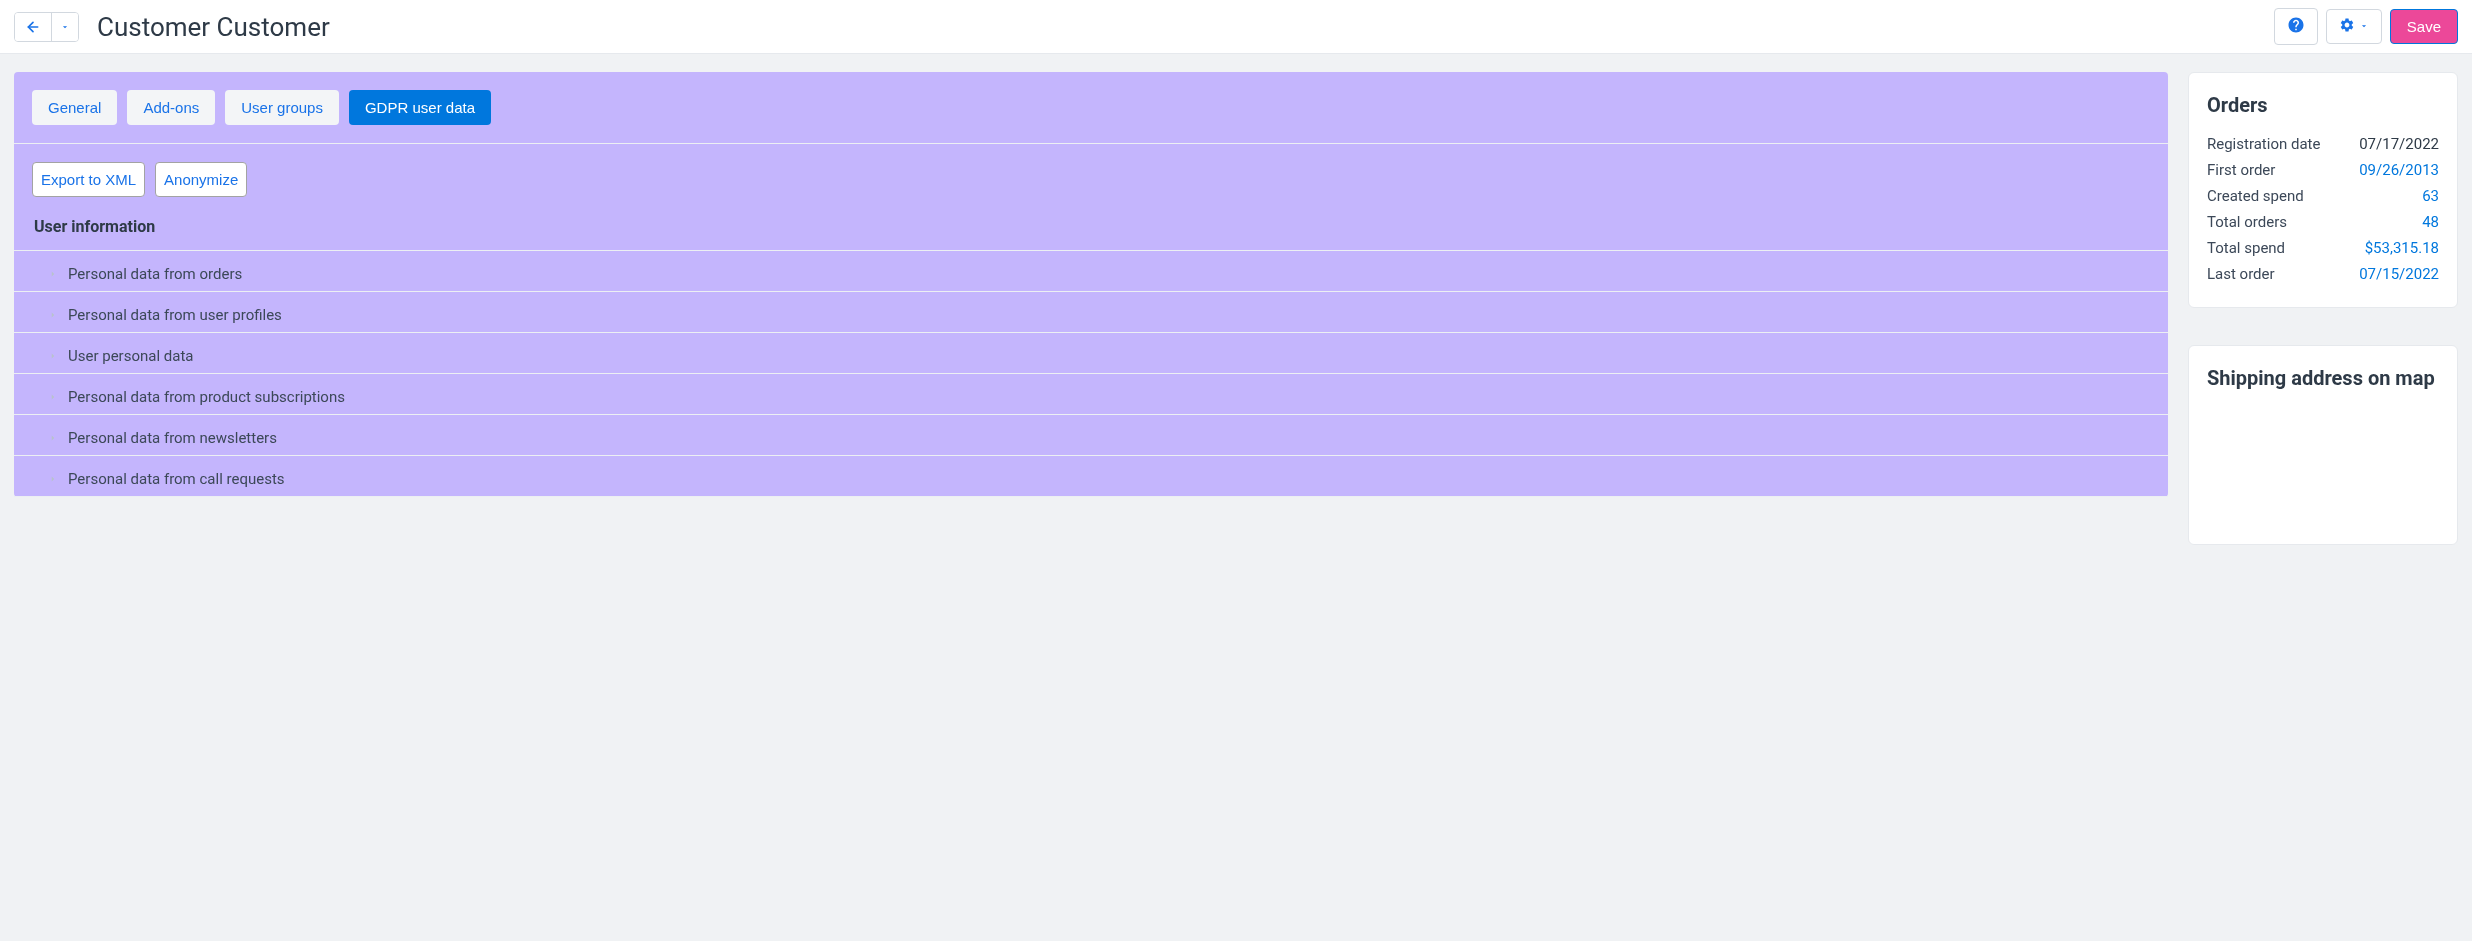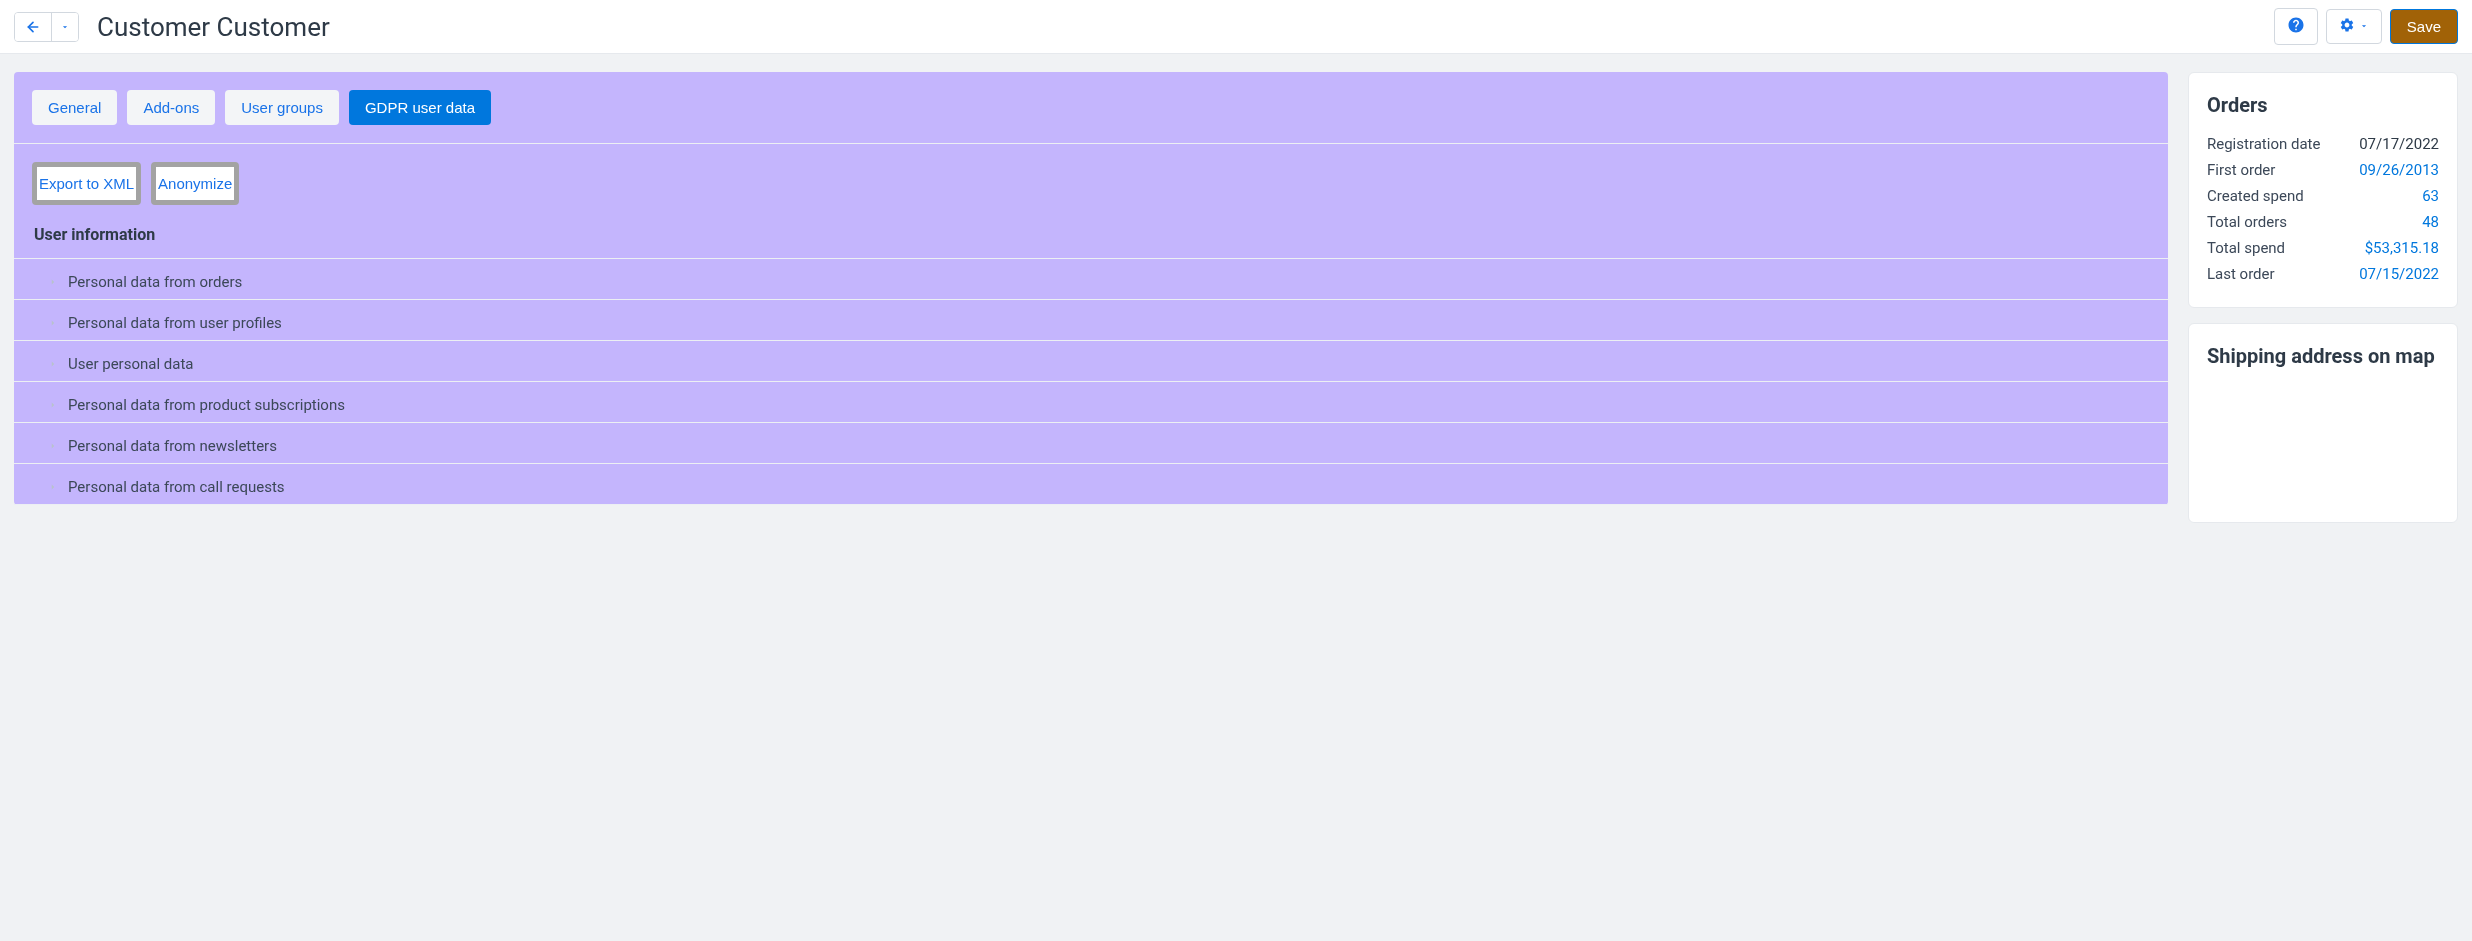--- a/index.html
+++ b/index.html
@@ -57,21 +57,21 @@
     border-radius: 4px;
     padding: 7px 12px;
     cursor: pointer;
     display: flex;
     align-items: center;
     gap: 4px;
     color: #1a73e8;
   }
   .gear-btn { color: #1a73e8; }
   .save-btn {
-    background: #a16207;
+    background: #ec4899;
     color: #fff;
     border: 1px solid #0077dd;
     border-radius: 4px;
     padding: 8px 16px;
     cursor: pointer;
     font-size: 15px;
   }
 
   .content-wrap {
     display: flex;
@@ -82,21 +82,21 @@
   .main-col {
     flex: 1;
     background: #c4b5fd;
     border-radius: 4px;
     padding: 18px 0 0 0;
   }
   .side-col {
     width: 270px;
     display: flex;
     flex-direction: column;
-    gap: 15px;
+    gap: 37px;
   }
   .tabs {
     display: flex;
     gap: 10px;
     padding: 0 18px 18px 18px;
     border-bottom: 1px solid #eceff3;
   }
   .tab {
     background: #f3f5f7;
     border: none;
@@ -110,23 +110,23 @@
     background: #0077dd;
     color: #fff;
   }
   .actions-row {
     display: flex;
     gap: 10px;
     padding: 18px 18px 10px 18px;
   }
   .outline-btn {
     background: #fff;
-    border: 5px solid #a3a3a3;
-    border-radius: 4px;
-    padding: 8px 2px;
+    border: 1px solid #a3a3a3;
+    border-radius: 4px;
+    padding: 8px 8px;
     font-size: 15px;
     color: #1a73e8;
     cursor: pointer;
   }
   .section-title {
     font-weight: 700;
     font-size: 16px;
     padding: 10px 28px 14px 20px;
     color: #2e3a47;
   }

